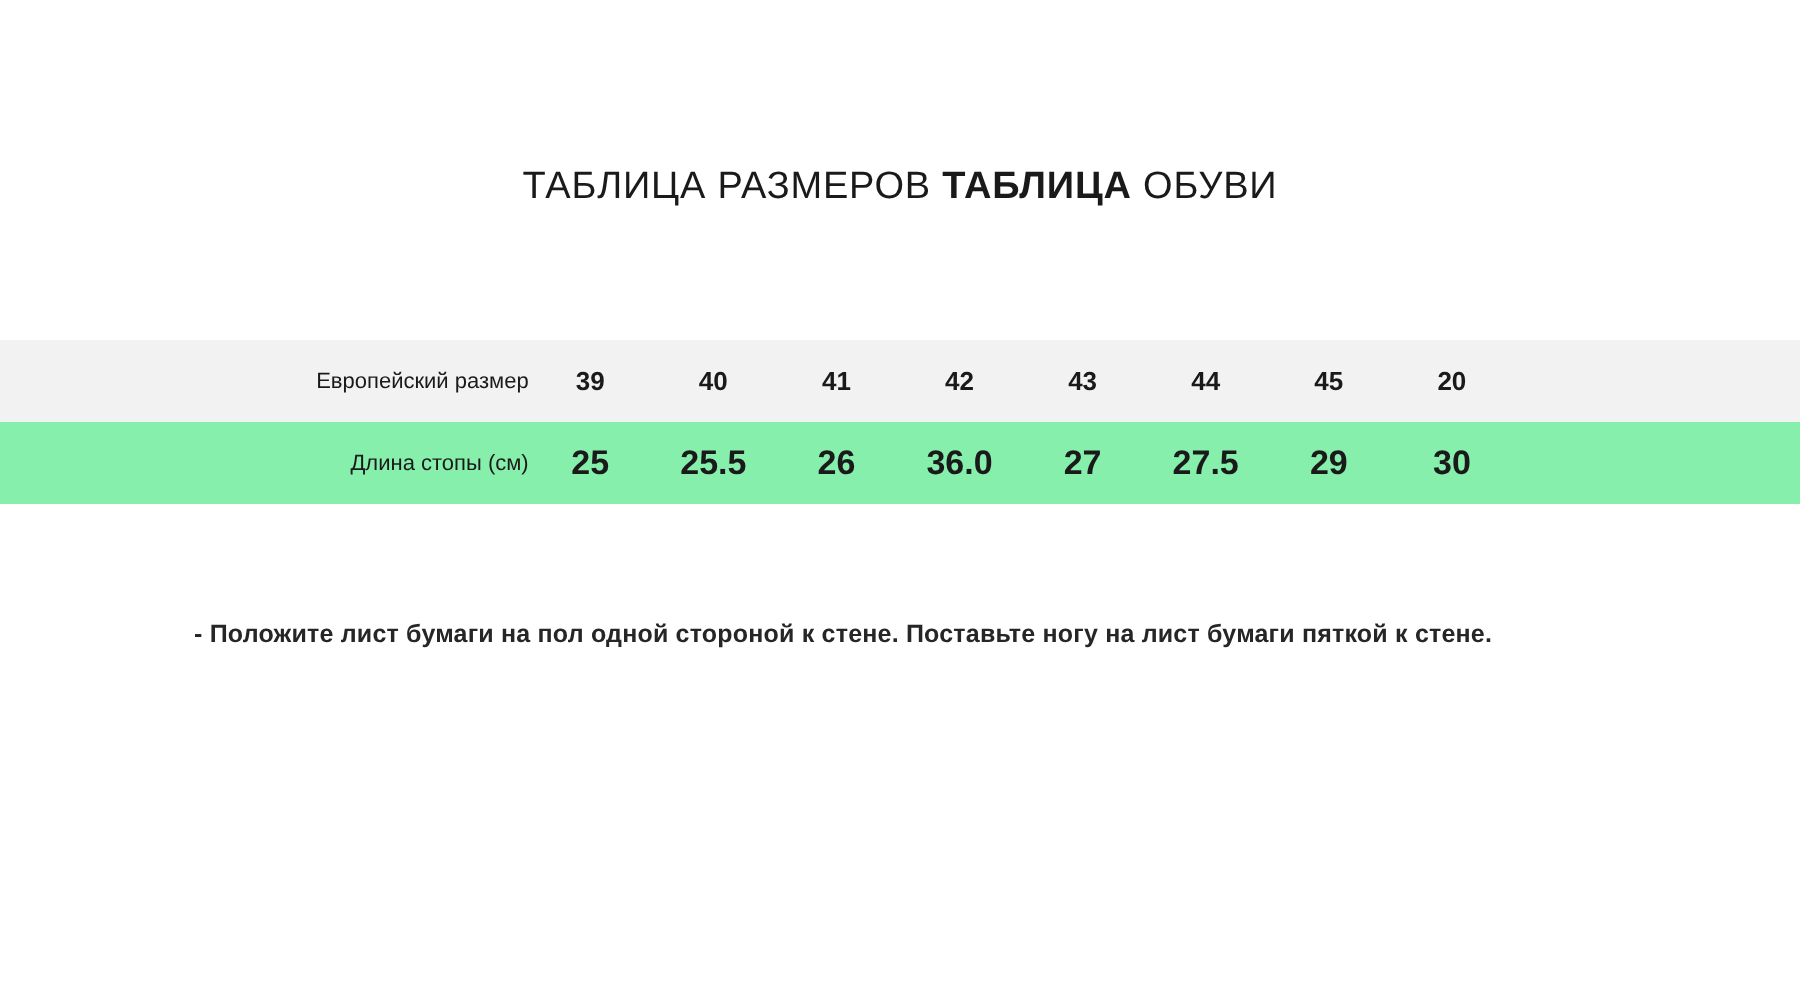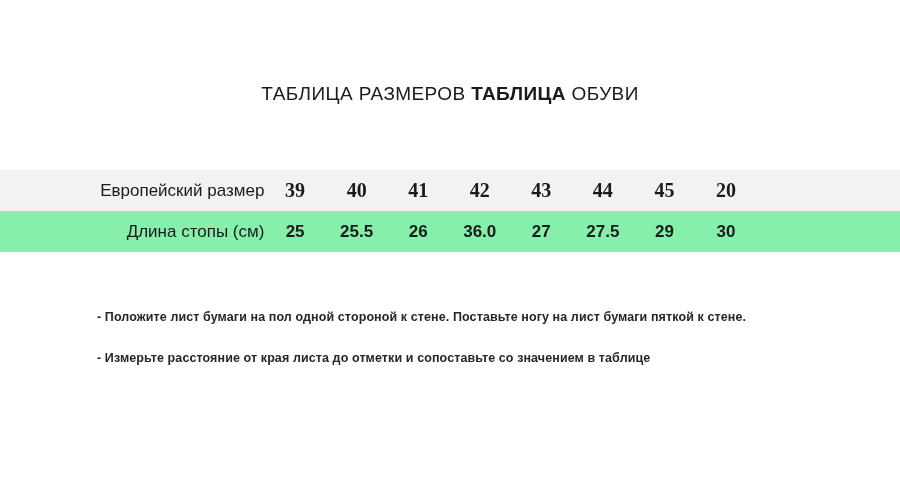--- a/index.html
+++ b/index.html
@@ -41,39 +41,38 @@
     table-layout: fixed;
   }
   table.size-table tr.row-head {
     background: #f2f2f2;
   }
   table.size-table tr.row-body {
     background: #86efac;
   }
   table.size-table td {
     height: 41px;
-    font-size: 17px;
+    font-size: 11px;
     color: #1a1a1a;
     vertical-align: middle;
     padding: 0;
   }
   td.label-cell {
     text-align: right;
     padding-right: 22px;
     width: 262px;
     font-weight: 400;
   }
   td.val-cell {
     text-align: center;
     width: 61px;
   }
   tr.row-head td.val-cell {
     font-weight: 700;
-    font-size: 20px;
-    font-family: Liberation Serif, serif;
+    font-size: 13px;
   }
   tr.row-body td.val-cell {
     font-weight: 700;
     font-size: 17px;
   }
   td.spacer-cell {
     width: 142px;
   }
   .notes {
     margin-top: 58px;
@@ -120,16 +119,15 @@
         <td class="val-cell">29</td>
         <td class="val-cell">30</td>
         <td class="spacer-cell"></td>
       </tr>
     </tbody>
       </table>
   </div>
 
   <div class="notes">
     <div class="note">- Положите лист бумаги на пол одной стороной к стене. Поставьте ногу на лист бумаги пяткой к стене.</div>
-    <div class="note">- Измерьте расстояние от края листа до отметки и сопоставьте со значением в таблице</div>
   </div>
 
 </div>
 
 </body></html>

